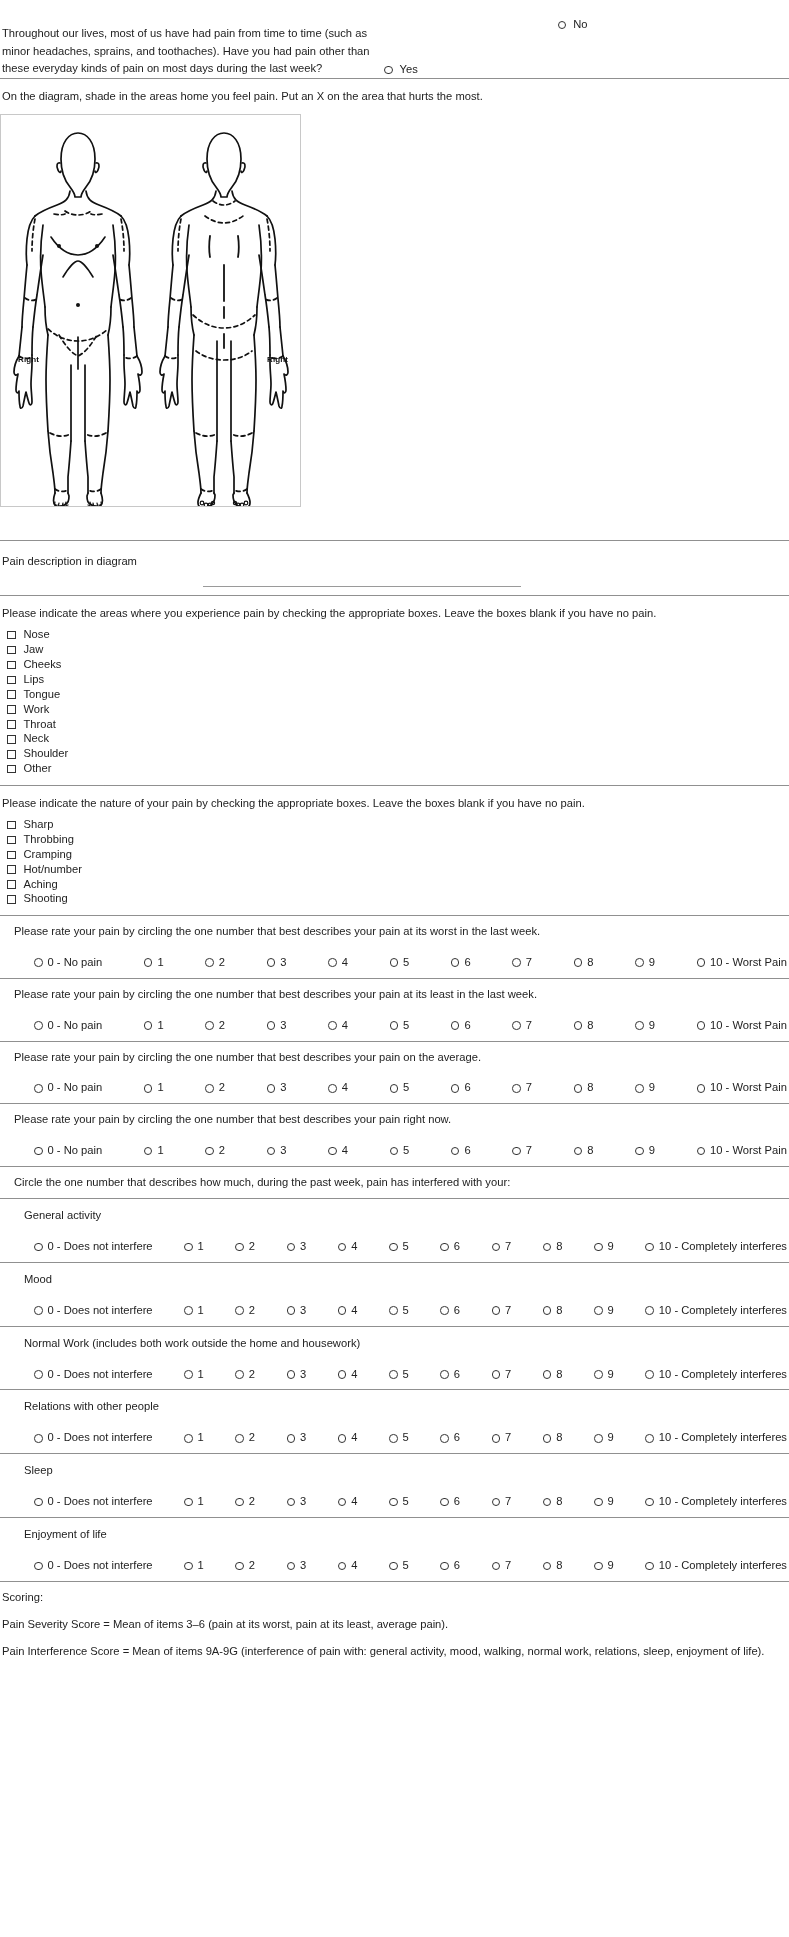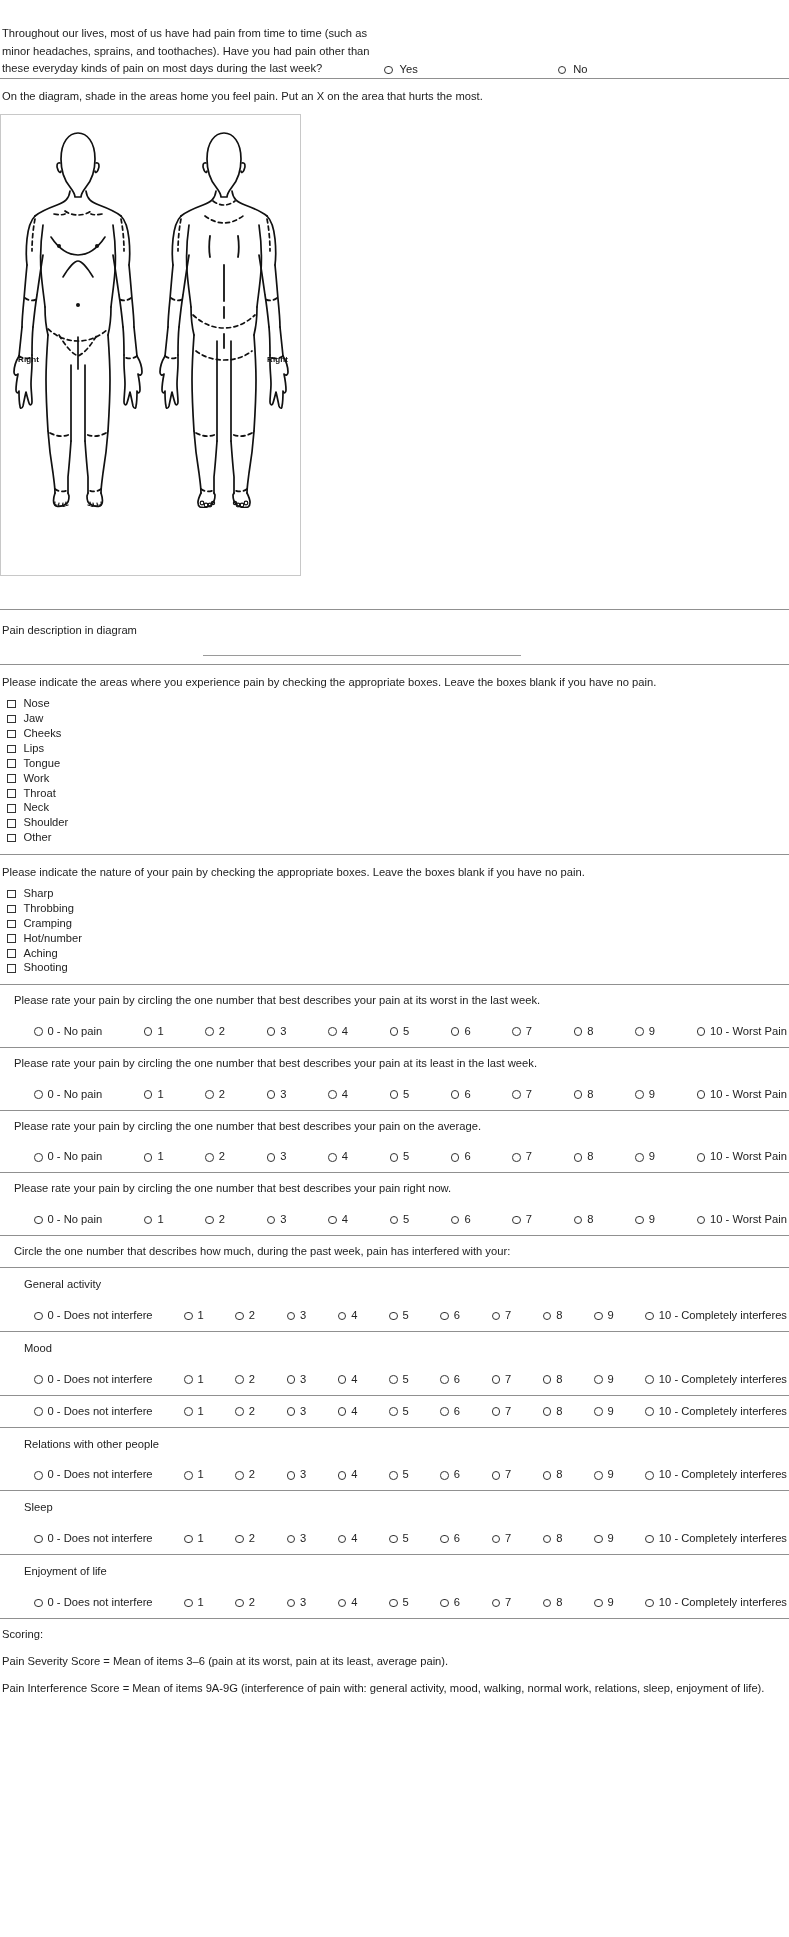--- a/index.html
+++ b/index.html
@@ -29,21 +29,21 @@
     min-height: 78px;
   }
   .intro-text {
     width: 372px;
     padding-left: 2px;
     font-size: 11.2px;
     line-height: 1.58;
   }
   .yesno { display: flex; align-items: flex-start; padding-top: 1px; }
   .yesno .opt { display: flex; align-items: center; gap: 7px; }
-  .yesno .opt.yes { margin-left: 12px; }
+  .yesno .opt.yes { margin-left: 12px; margin-top: 45px; }
   .yesno .opt.no { margin-left: 140px; }
 
   .radio {
     display: inline-block;
     width: 8.5px; height: 8.5px;
     border: 1.2px solid #333;
     border-radius: 50%;
     background: #fff;
     flex: 0 0 auto;
   }
@@ -52,21 +52,21 @@
     width: 8.5px; height: 8.5px;
     border: 1.1px solid #333;
     background: #fff;
     flex: 0 0 auto;
   }
 
   
   .prompt { padding: 10px 2px 9px 2px; font-size: 11.2px; }
   .diagram-wrap {
     width: 301px;
-    height: 462px;
+    height: 393px;
     border: 1px solid #c8c8c8;
     position: relative;
     background: #fff;
     overflow: hidden;
   }
   .diagram-wrap svg { display: block; }
   .rlabel {
     position: absolute;
     font-size: 8px;
     font-weight: bold;
@@ -792,20 +792,21 @@
           <span class="radio"></span>
           <span>9</span>
         </span>
         <span class="spacer"></span>
         <span class="sc">
           <span class="radio"></span>
           <span>10 - Completely interferes</span>
         </span>
       </div>
       <div class="rule"></div>
+      <div class="cat-label">Normal Work (includes both work outside the home and housework)</div>
       <div class="scale-row">
         <span class="sc">
           <span class="radio"></span>
           <span>0 - Does not interfere</span>
         </span>
         <span class="spacer"></span>
         <span class="sc">
           <span class="radio"></span>
           <span>1</span>
         </span>

